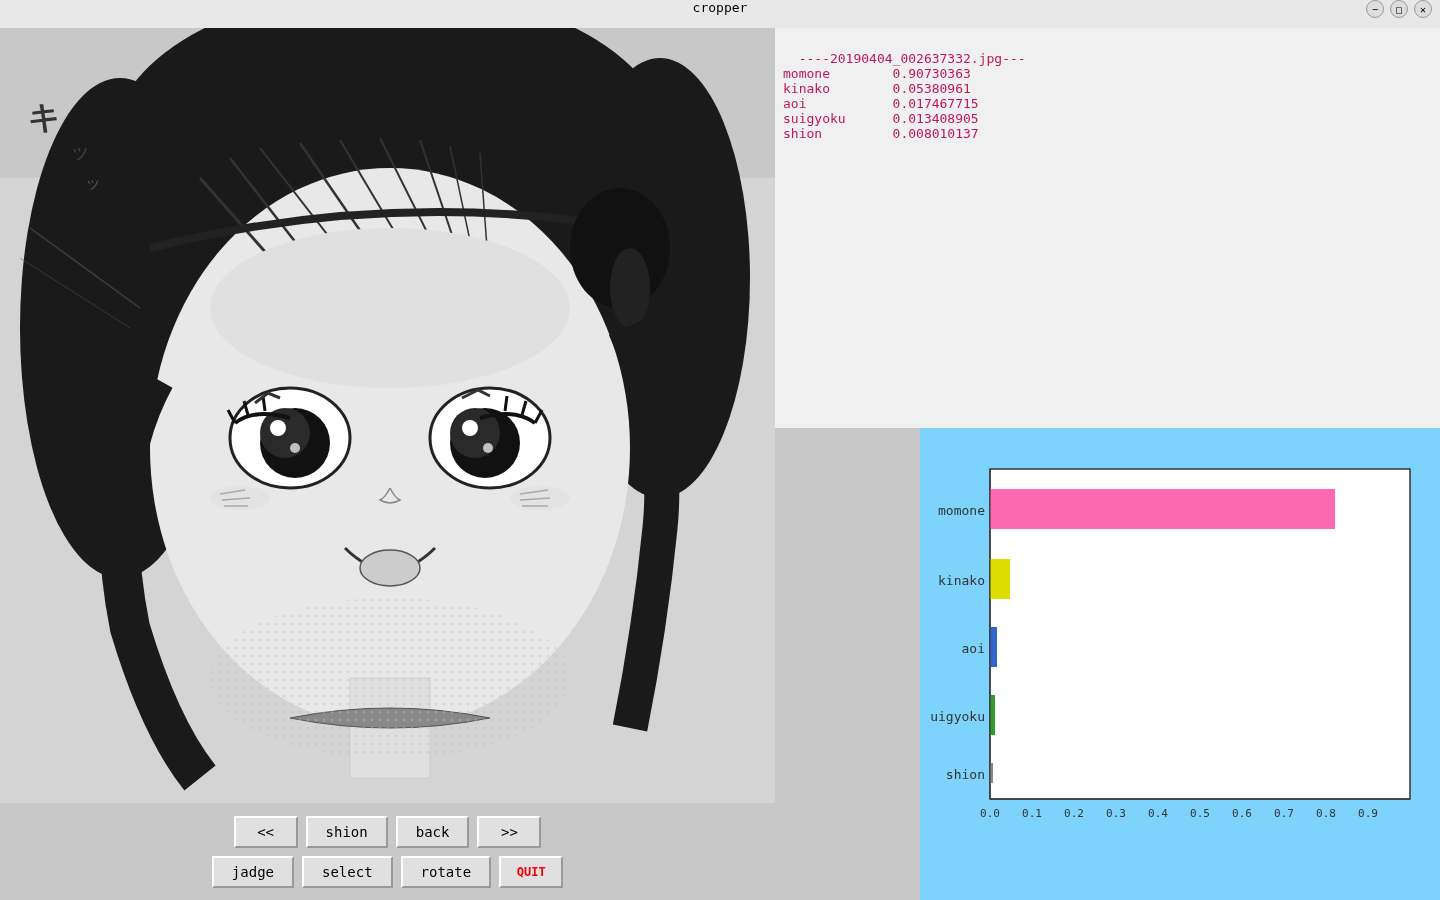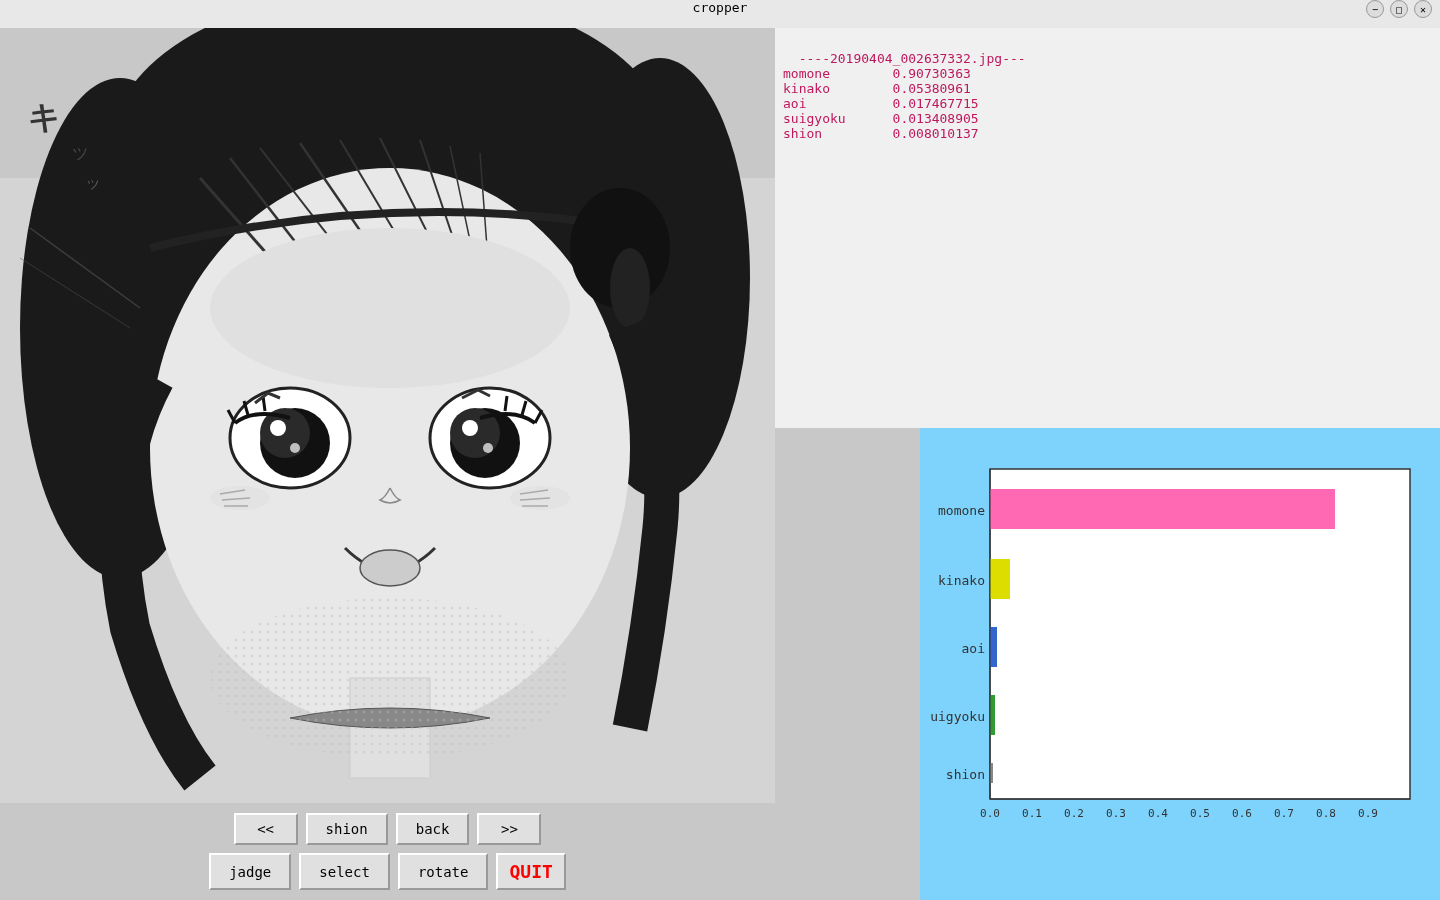--- a/index.html
+++ b/index.html
@@ -102,21 +102,21 @@
       text-align: center;
     }
 
     .ctrl-btn-quit {
       background: #e0e0e0;
       color: red;
       border: 2px solid #999;
       border-top-color: #fff;
       border-left-color: #fff;
       padding: 6px 11px;
-      font-size: 18px;
+      font-size: 12px;
       font-family: monospace;
       cursor: pointer;
       min-width: 64px;
       text-align: center;
       font-weight: bold;
     }
 
     
     #info-panel {
       position: absolute;

